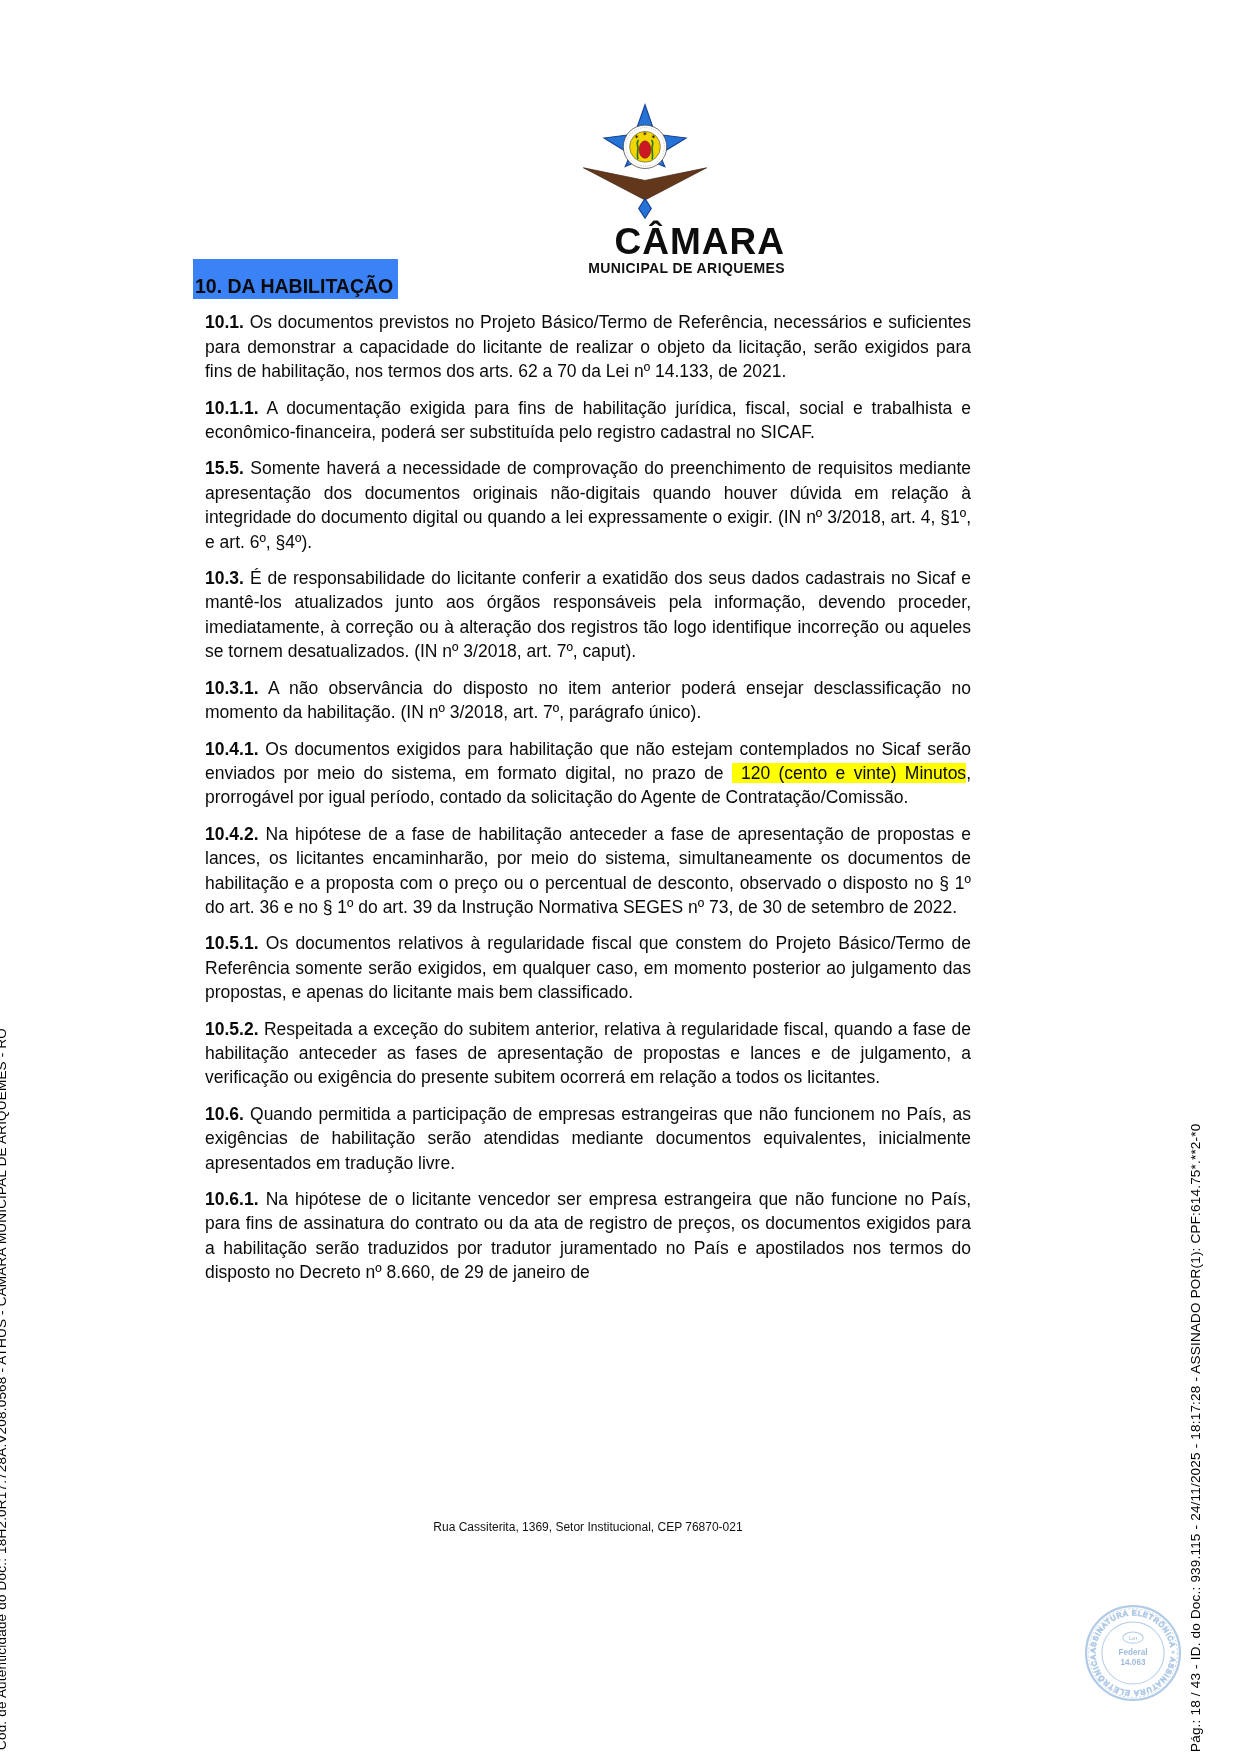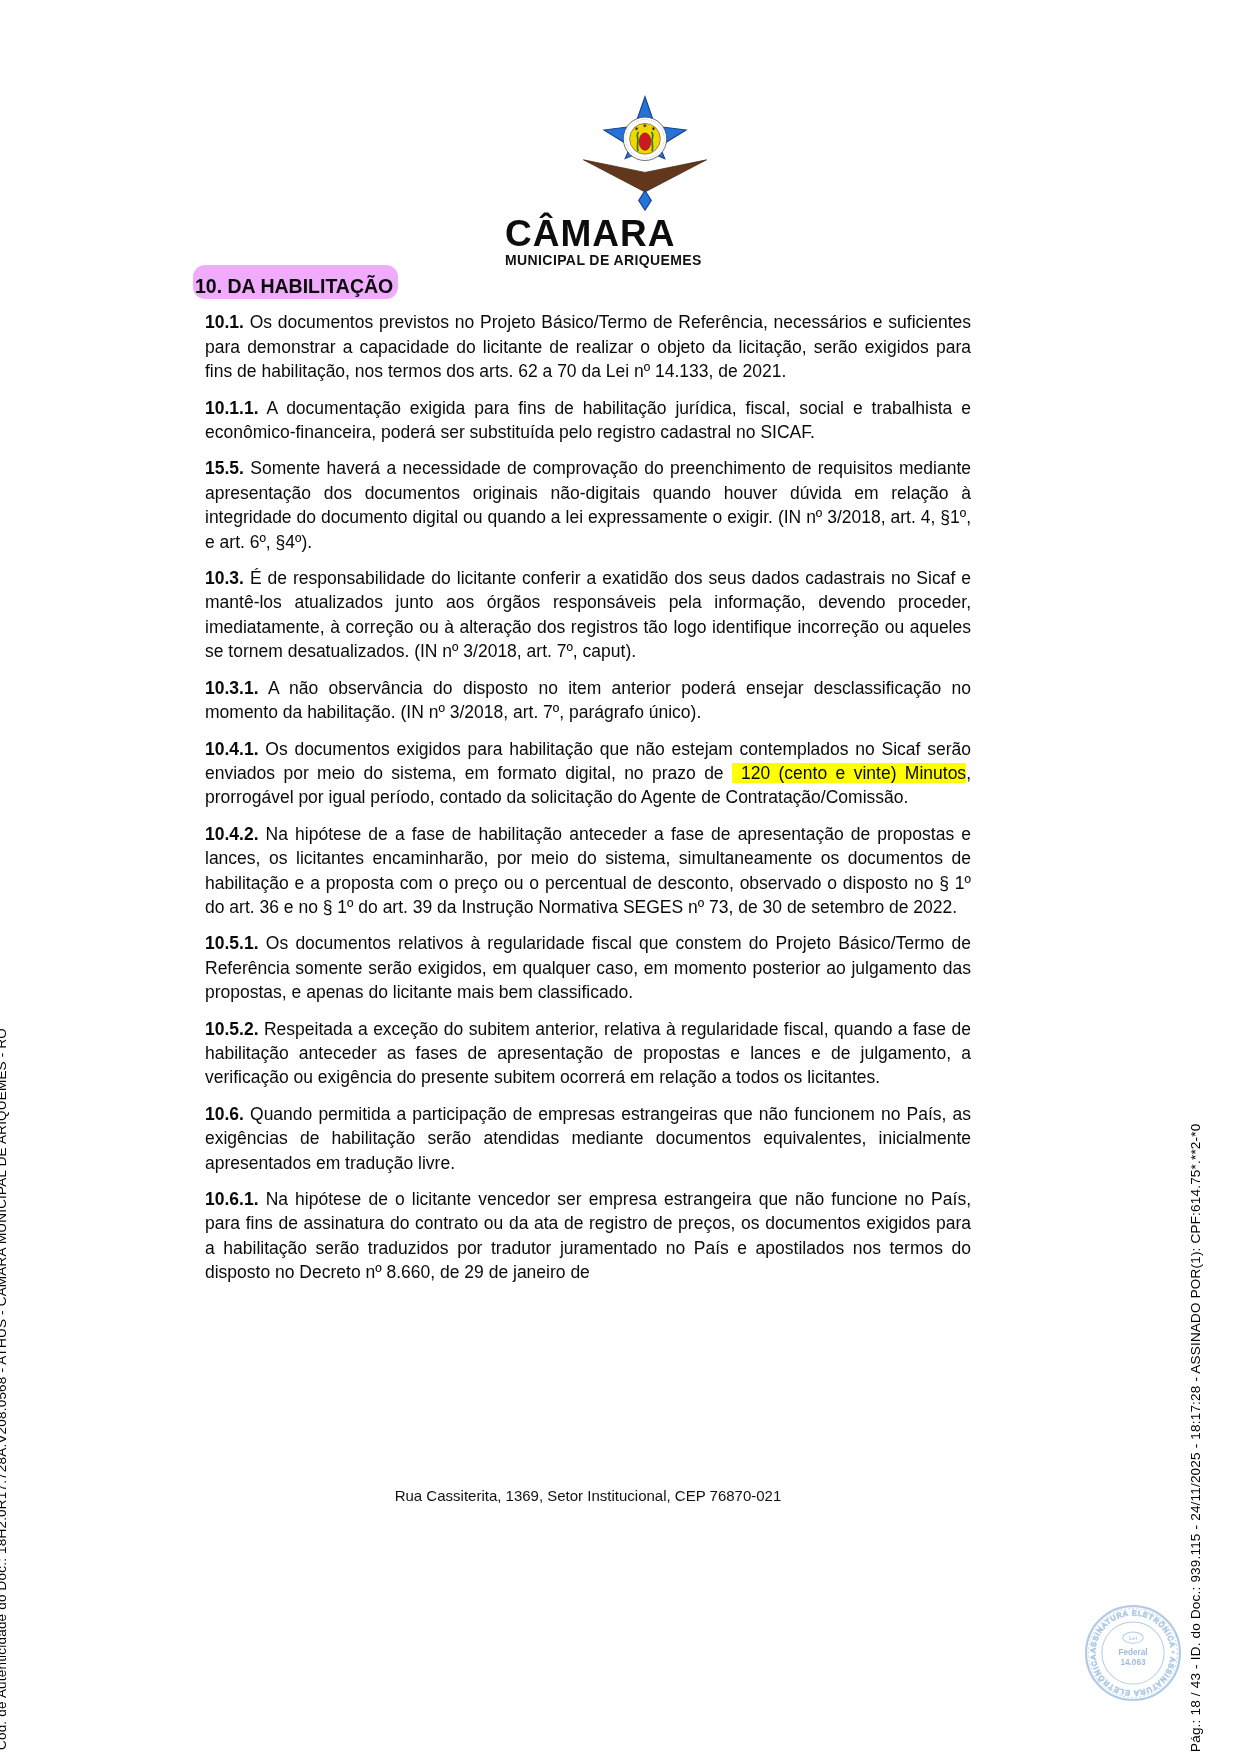--- a/index.html
+++ b/index.html
@@ -1,43 +1,43 @@
 <!DOCTYPE html>
 <html><head>
 <meta charset="utf-8">
 <style>
   html,body{margin:0;padding:0;background:#ffffff;}
   .page{
     position:relative;width:1240px;height:1755px;background:#ffffff;
     font-family:"Liberation Sans",sans-serif;color:#0a0a0a;overflow:hidden;
   }
   
-  .logo{position:absolute;left:505px;top:94px;width:280px;text-align:left;line-height:1;}
+  .logo{position:absolute;left:505px;top:102px;width:280px;text-align:right;line-height:1;}
   .logo svg{display:block;margin:0 auto;}
   .logo-title{font-size:37px;font-weight:800;letter-spacing:1px;margin-top:2px;color:#0d0d0d;}
   .logo-sub{font-size:14px;font-weight:700;letter-spacing:.4px;margin-top:1px;color:#111;}
   .arm{fill:#2673d8;stroke:#16418f;stroke-width:1.6;}
   .banner{fill:#63371c;stroke:#3a1f0e;stroke-width:1;}
   .ring{fill:#ffffff;stroke:#333;stroke-width:1;}
   .ring-dots{fill:none;stroke:#666;stroke-width:.7;stroke-dasharray:1 2.2;}
   .disc{fill:#f3d500;stroke:#444;stroke-width:.8;}
   .plant{fill:none;stroke:#237a23;stroke-width:2.4;}
   .core{fill:#cc1822;stroke:#7d0d12;stroke-width:.7;}
   .star{font-size:9px;fill:#111;text-anchor:middle;}
   
   .content{position:absolute;left:193px;top:274px;width:790px;text-align:justify;
            font-size:17.5px;line-height:24.4px;}
   .heading{font-size:19.5px;font-weight:700;margin:0 0 4px 0;text-align:left;}
-  .hl-gray{background:#f0abfc;padding:10px 5px 2px 2px;border-radius:12px;}
+  .hl-gray{background:#3b82f6;padding:16px 5px 2px 2px;}
   p.para{margin:12px;}
   p.para b{font-weight:700;}
   .hl-yellow{background:#ffff00;padding-left:9px;}
   
-  .footer{position:absolute;left:193px;top:1480px;width:790px;text-align:center;
-          font-size:15px;line-height:31px;color:#111;}
+  .footer{position:absolute;left:193px;top:1512px;width:790px;text-align:center;
+          font-size:12px;line-height:31px;color:#111;}
   
   .v-text{position:absolute;white-space:nowrap;font-size:13.5px;color:#000;
           transform-origin:0 100%;transform:rotate(-90deg);letter-spacing:.2px;}
   .v-left{left:9px;bottom:5px;}
   .v-right{left:1203px;bottom:3px;}
   
   .seal{position:absolute;left:1082px;top:1602px;opacity:.85;}
   .seal *{fill:none;stroke:#a4c2e2;}
   .seal text{fill:#8fb0d4;stroke:none;font-family:"Liberation Sans",sans-serif;}
 </style>

